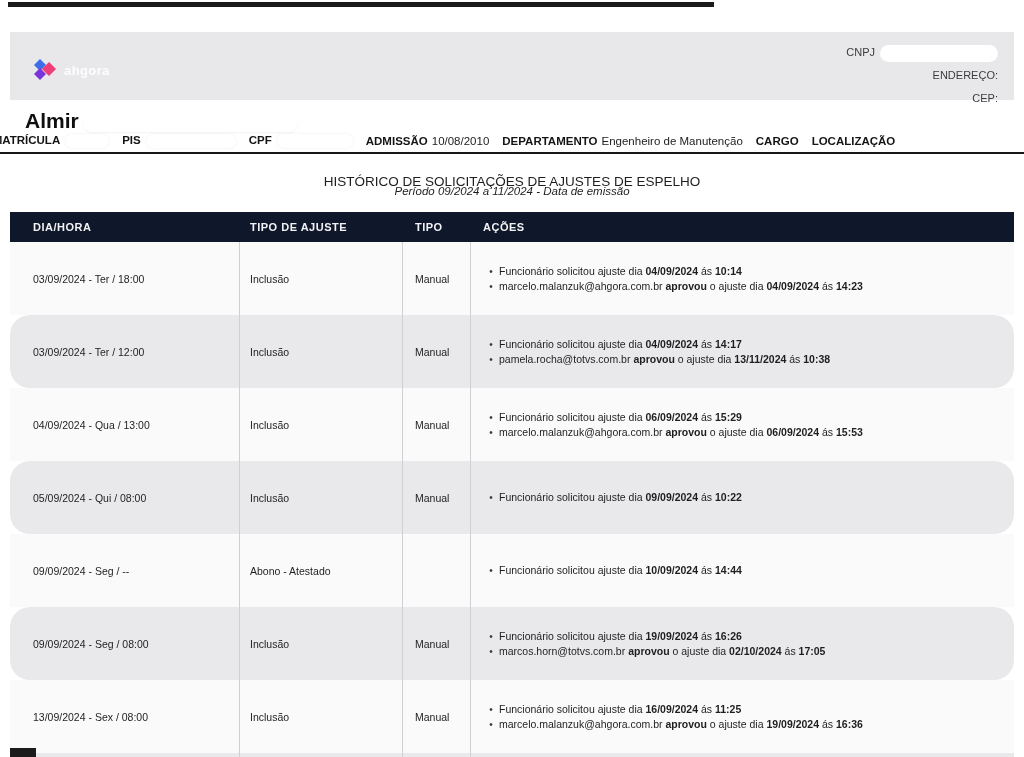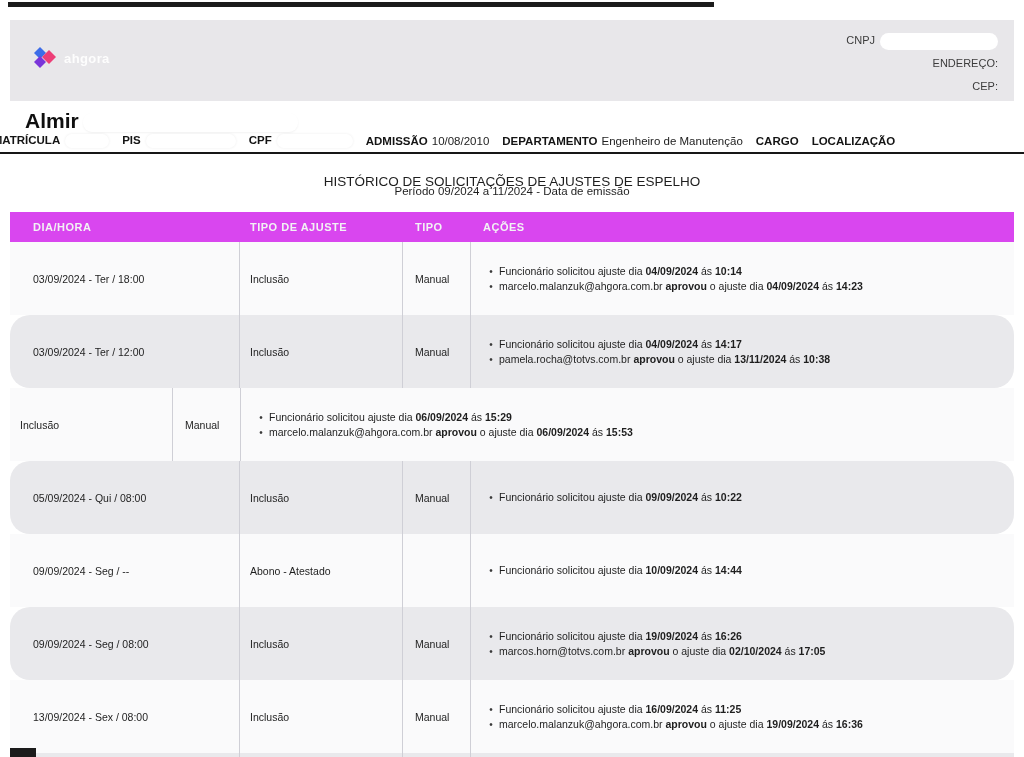--- a/index.html
+++ b/index.html
@@ -2,41 +2,41 @@
 <html><head>
 <meta charset="utf-8">
 <style>
   html,body{margin:0;padding:0;}
   body{
     width:1024px;height:757px;position:relative;overflow:hidden;
     background:#ffffff;font-family:"Liberation Sans",sans-serif;color:#222;
   }
   .top-edge-bar{position:absolute;left:8px;top:2px;width:706px;height:5px;background:#1b1b1b;}
   
-  .band{position:absolute;left:10px;top:20px;width:1004px;height:81px;background:#e8e7ea;}
+  .band{position:absolute;left:10px;top:32px;width:1004px;height:68px;background:#e8e7ea;}
   .logo{position:absolute;left:22px;top:26px;display:flex;align-items:center;gap:6px;}
   .logo-text{color:#fdfdfd;font-size:13px;font-weight:700;letter-spacing:.4px;}
   .band-right{position:absolute;right:16px;top:9px;text-align:right;font-size:11px;color:#3c3c3c;line-height:23px;}
   .blob{display:inline-block;background:#ffffff;border-radius:9px;vertical-align:middle;}
   .cnpj-blob{width:118px;height:17px;margin-left:5px;}
   
   .emp-name{position:absolute;left:25px;top:101px;font-size:21px;font-weight:700;color:#0f0f0f;white-space:nowrap;margin-top:8px;}
   .name-blob{width:215px;height:19px;margin-left:4px;box-shadow:0 1px 2px rgba(0,0,0,.05);}
   .info-line{position:absolute;left:0;top:134px;width:888px;display:flex;justify-content:center;
     align-items:center;gap:13px;font-size:11.5px;color:#141414;white-space:nowrap;}
   .info-line b{font-weight:700;}
   .field .val{margin-left:4px;font-weight:400;color:#222;}
   .field-blob{height:14px;margin-left:5px;box-shadow:0 0 3px rgba(0,0,0,.07);}
   .divider{position:absolute;left:0;top:152px;width:1024px;height:2px;background:#161616;}
   
   .rep-title{position:absolute;left:0;top:174px;width:1024px;text-align:center;font-size:13.5px;color:#1e1e1e;}
-  .rep-subtitle{position:absolute;left:0;top:185px;width:1024px;text-align:center;font-size:11.5px;color:#1e1e1e;}
+  .rep-subtitle{position:absolute;left:0;top:185px;width:1024px;text-align:center;font-size:11.5px;color:#1e1e1e;font-style:italic;}
   
   .table{position:absolute;left:10px;top:212px;width:1004px;}
-  .thead{display:flex;align-items:center;height:30px;background:#d946ef;color:#f2f2f4;
+  .thead{display:flex;align-items:center;height:30px;background:#0f172a;color:#f2f2f4;
     font-size:11px;font-weight:700;letter-spacing:.5px;}
   .c0{width:230px;padding-left:23px;box-sizing:border-box;flex:none;}
   .c1{width:163px;padding-left:10px;box-sizing:border-box;flex:none;}
   .c2{width:68px;padding-left:12px;box-sizing:border-box;flex:none;}
   .c3{flex:1;padding-left:12px;box-sizing:border-box;}
   .trow{display:flex;align-items:stretch;height:73px;font-size:10.5px;color:#1e1e1e;}
   .trow.odd{background:#fafafb;}
   .trow.even{background:#e9e9ec;border-radius:20px;}
   .td{display:flex;align-items:center;}
   .td.bdr{border-right:1px solid #cfcfd6;}
@@ -124,20 +124,21 @@
             <span class="bullet">•</span>
             <span class="action-text"><span>Funcionário solicitou ajuste dia </span><b>04/09/2024</b><span> ás </span><b>14:17</b></span>
           </div>
           <div class="action-line">
             <span class="bullet">•</span>
             <span class="action-text"><span>pamela.rocha@totvs.com.br </span><b>aprovou</b><span> o ajuste dia </span><b>13/11/2024</b><span> ás </span><b>10:38</b></span>
           </div>
         </div>
       </div>
       <div class="trow odd">
+        <div class="td c0 bdr">04/09/2024 - Qua / 13:00</div>
         <div class="td c1 bdr">Inclusão</div>
         <div class="td c2 bdr">Manual</div>
         <div class="td c3">
           <div class="action-line">
             <span class="bullet">•</span>
             <span class="action-text"><span>Funcionário solicitou ajuste dia </span><b>06/09/2024</b><span> ás </span><b>15:29</b></span>
           </div>
           <div class="action-line">
             <span class="bullet">•</span>
             <span class="action-text"><span>marcelo.malanzuk@ahgora.com.br </span><b>aprovou</b><span> o ajuste dia </span><b>06/09/2024</b><span> ás </span><b>15:53</b></span>

